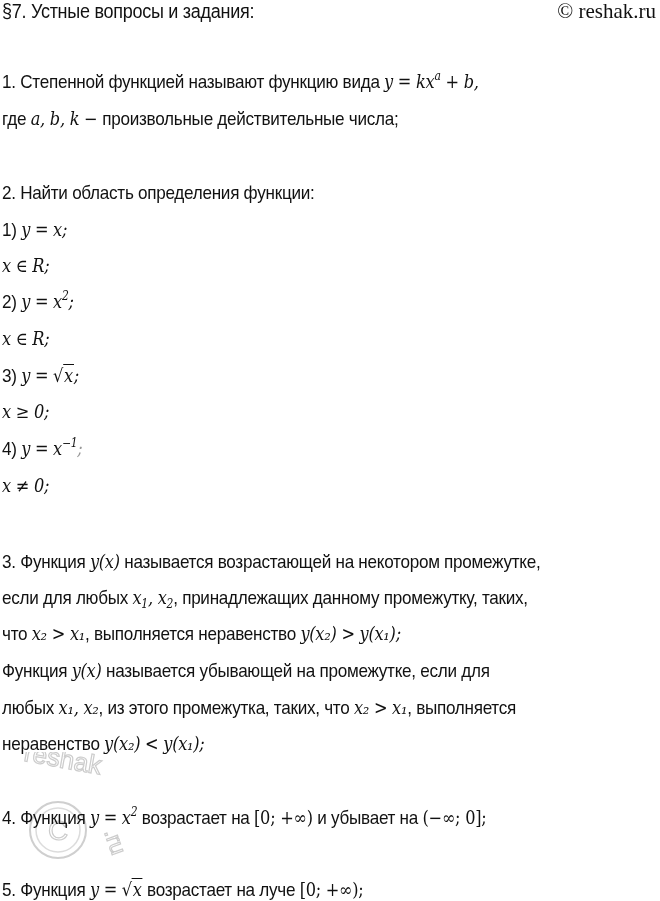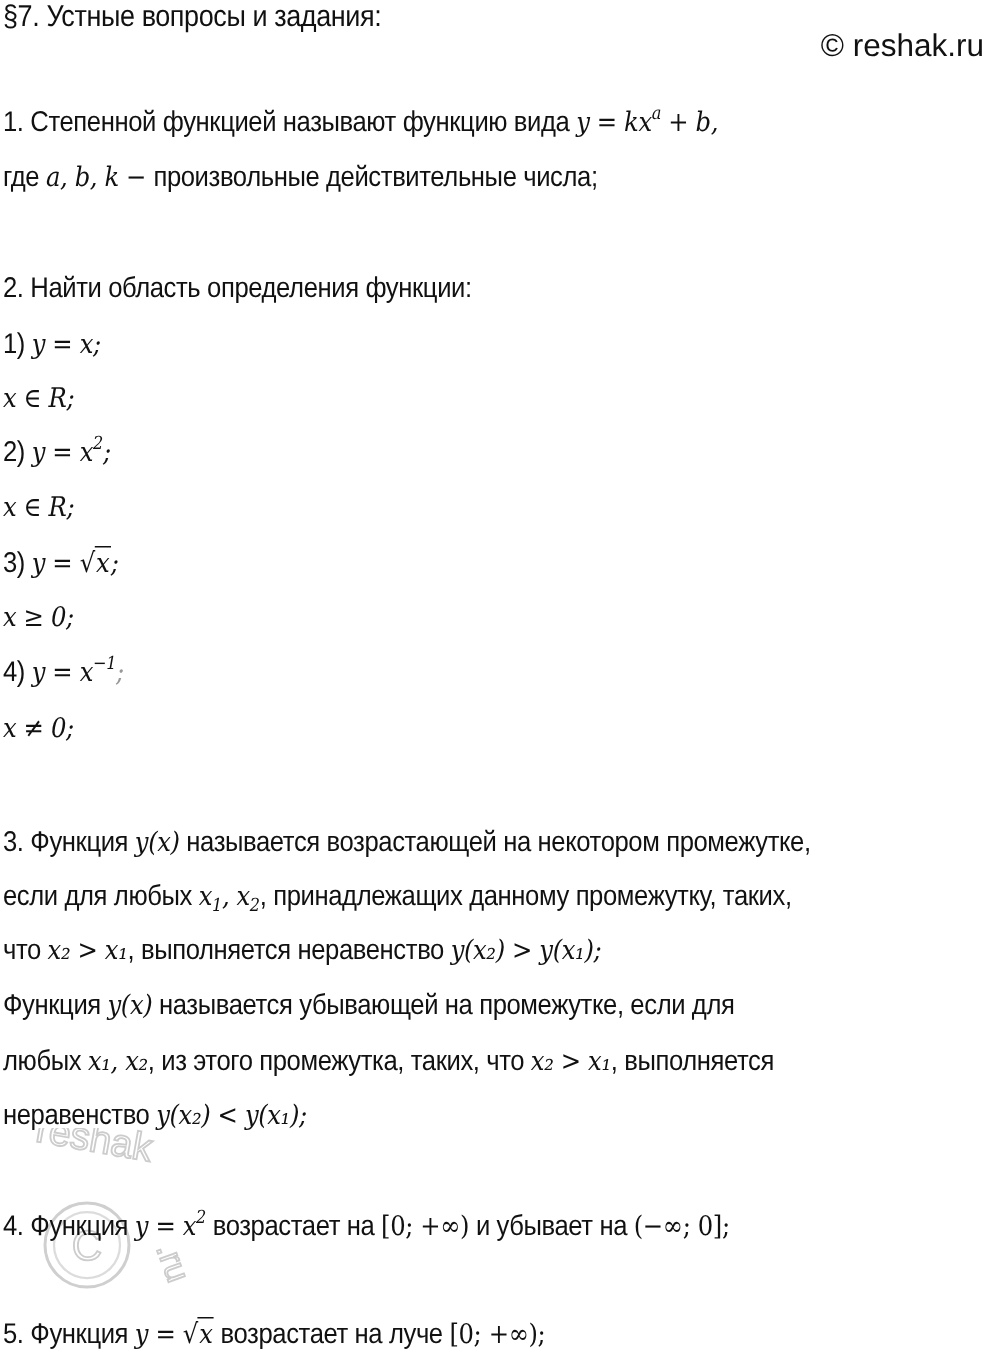--- a/index.html
+++ b/index.html
@@ -24,25 +24,24 @@
       line-height: 22px;
       letter-spacing: -0.3px;
       transform: scaleX(0.9);
       transform-origin: left center;
     }
     .title { top: 0px; font-size: 20px; }
     .copyright {
       position: absolute;
       top: 0px;
       right: 4px;
-      font-family: Liberation Sans, sans-serif;
+      font-family: Liberation Serif, serif;
       font-size: 21px;
       line-height: 22px;
       white-space: nowrap;
-      margin-top: 20px;
     }
     .m {
       font-family: "DejaVu Serif", serif;
       font-style: italic;
       font-size: 18px;
     }
     .mu {
       font-family: "DejaVu Serif", serif;
       font-style: normal;
       font-size: 18px;

